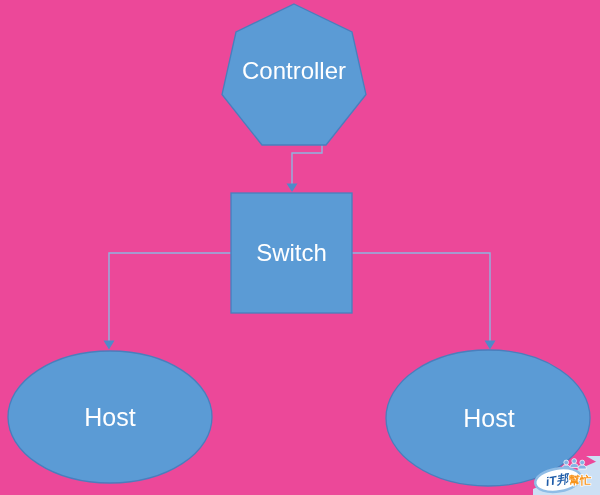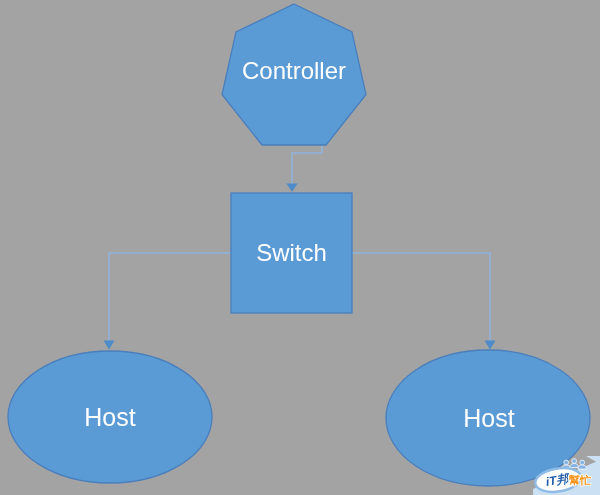--- a/index.html
+++ b/index.html
@@ -1,20 +1,20 @@
 <!DOCTYPE html>
 <html><head>
 <meta charset="utf-8">
 <style>
   html, body { margin: 0; padding: 0; background: #ffffff; }
   .canvas {
     position: relative;
     width: 600px;
     height: 495px;
-    background: #a3a3a3;
+    background: #ec4899;
     font-family: "Liberation Sans", sans-serif;
     overflow: hidden;
   }
   svg { display: block; }
   .node-shape { stroke: #497FBD; stroke-width: 1.3; }
   .node-label {
     fill: #ffffff;
     font-family: "Liberation Sans", sans-serif;
     font-size: 24px;
     text-anchor: middle;

